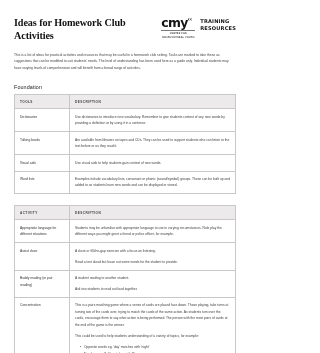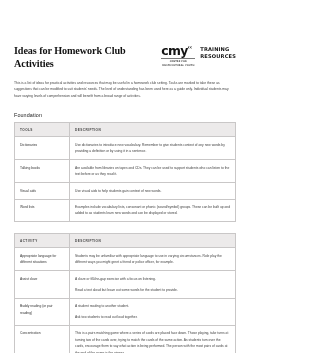--- a/index.html
+++ b/index.html
@@ -23,21 +23,20 @@
     box-sizing: border-box;
     padding: 16px 14px 0 14px;
   }
 
   
   .header {
     display: flex;
     align-items: flex-start;
     justify-content: space-between;
     margin-bottom: 9px;
-    margin-top: 28px;
   }
   .doc-title {
     font-family: "Liberation Serif", serif;
     font-size: 10.2px;
     line-height: 1.32;
     font-weight: 700;
     letter-spacing: -0.1px;
     color: #111111;
     max-width: 130px;
     margin: 0;

